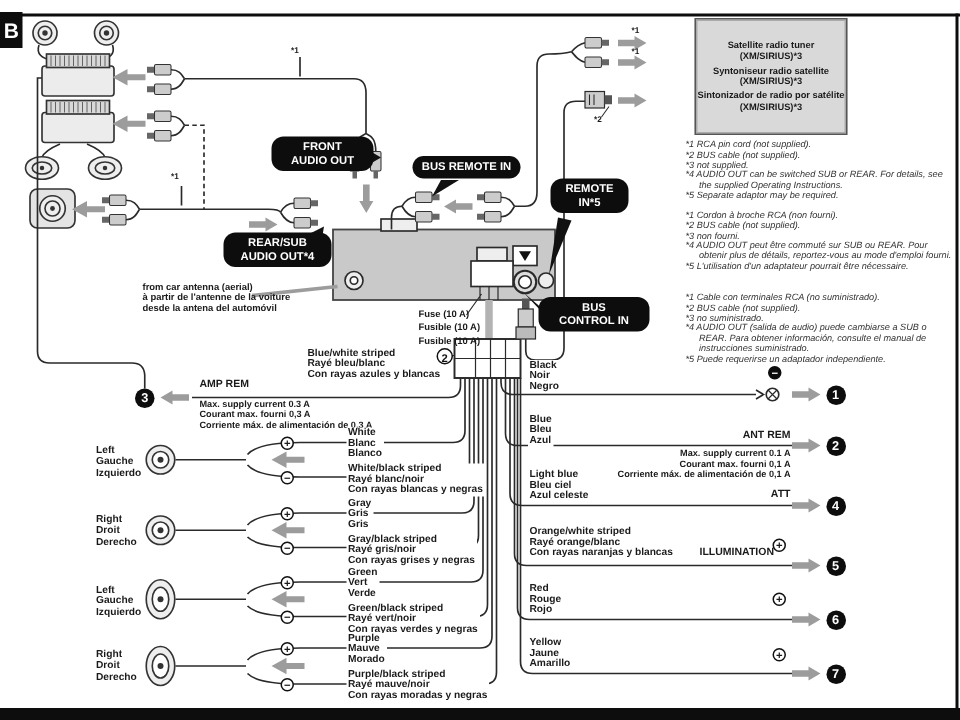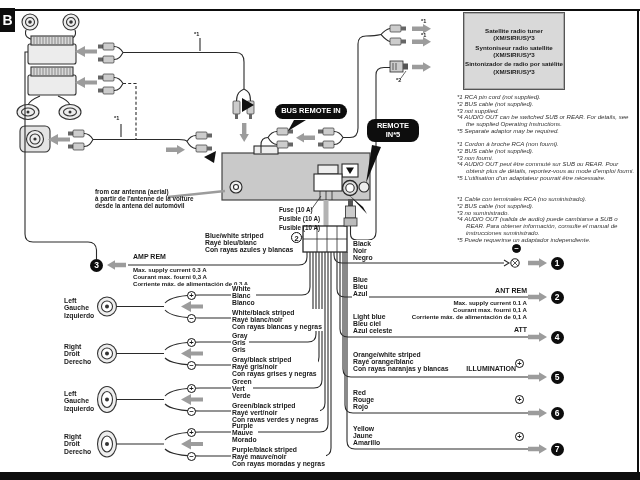--- a/index.html
+++ b/index.html
@@ -262,23 +262,29 @@
       <use href="#arR" transform="translate(528,444.3)"></use>
     </g>
   </g>
 </svg>
 
 <div class="bar" style="left:0;top:9px;width:640px;height:2px"></div>
 <div class="bar" style="left:0;top:472px;width:640px;height:8px"></div>
 <div class="bar" style="left:637px;top:9px;width:2px;height:463px"></div>
 <div class="tab">B</div>
 
+<div class="lbl" style="left:181px;top:91px;width:60px">FRONT
+AUDIO OUT</div>
 <div class="lbl" style="left:275px;top:104px;width:64px">BUS REMOTE IN</div>
 <div class="lbl" style="left:367px;top:119px;width:44px">REMOTE
 IN*5</div>
+<div class="lbl" style="left:149px;top:155px;width:64px">REAR/SUB
+AUDIO OUT*4</div>
+<div class="lbl" style="left:359px;top:198px;width:66px">BUS
+CONTROL IN</div>
 
 <div class="satbox">
   <div>Satellite radio tuner</div>
   <div>(XM/SIRIUS)*3</div>
   <div style="margin-top:2px">Syntoniseur radio satellite</div>
   <div>(XM/SIRIUS)*3</div>
   <div style="margin-top:2px">Sintonizador de radio por satélite</div>
   <div>(XM/SIRIUS)*3</div>
 </div>
 

